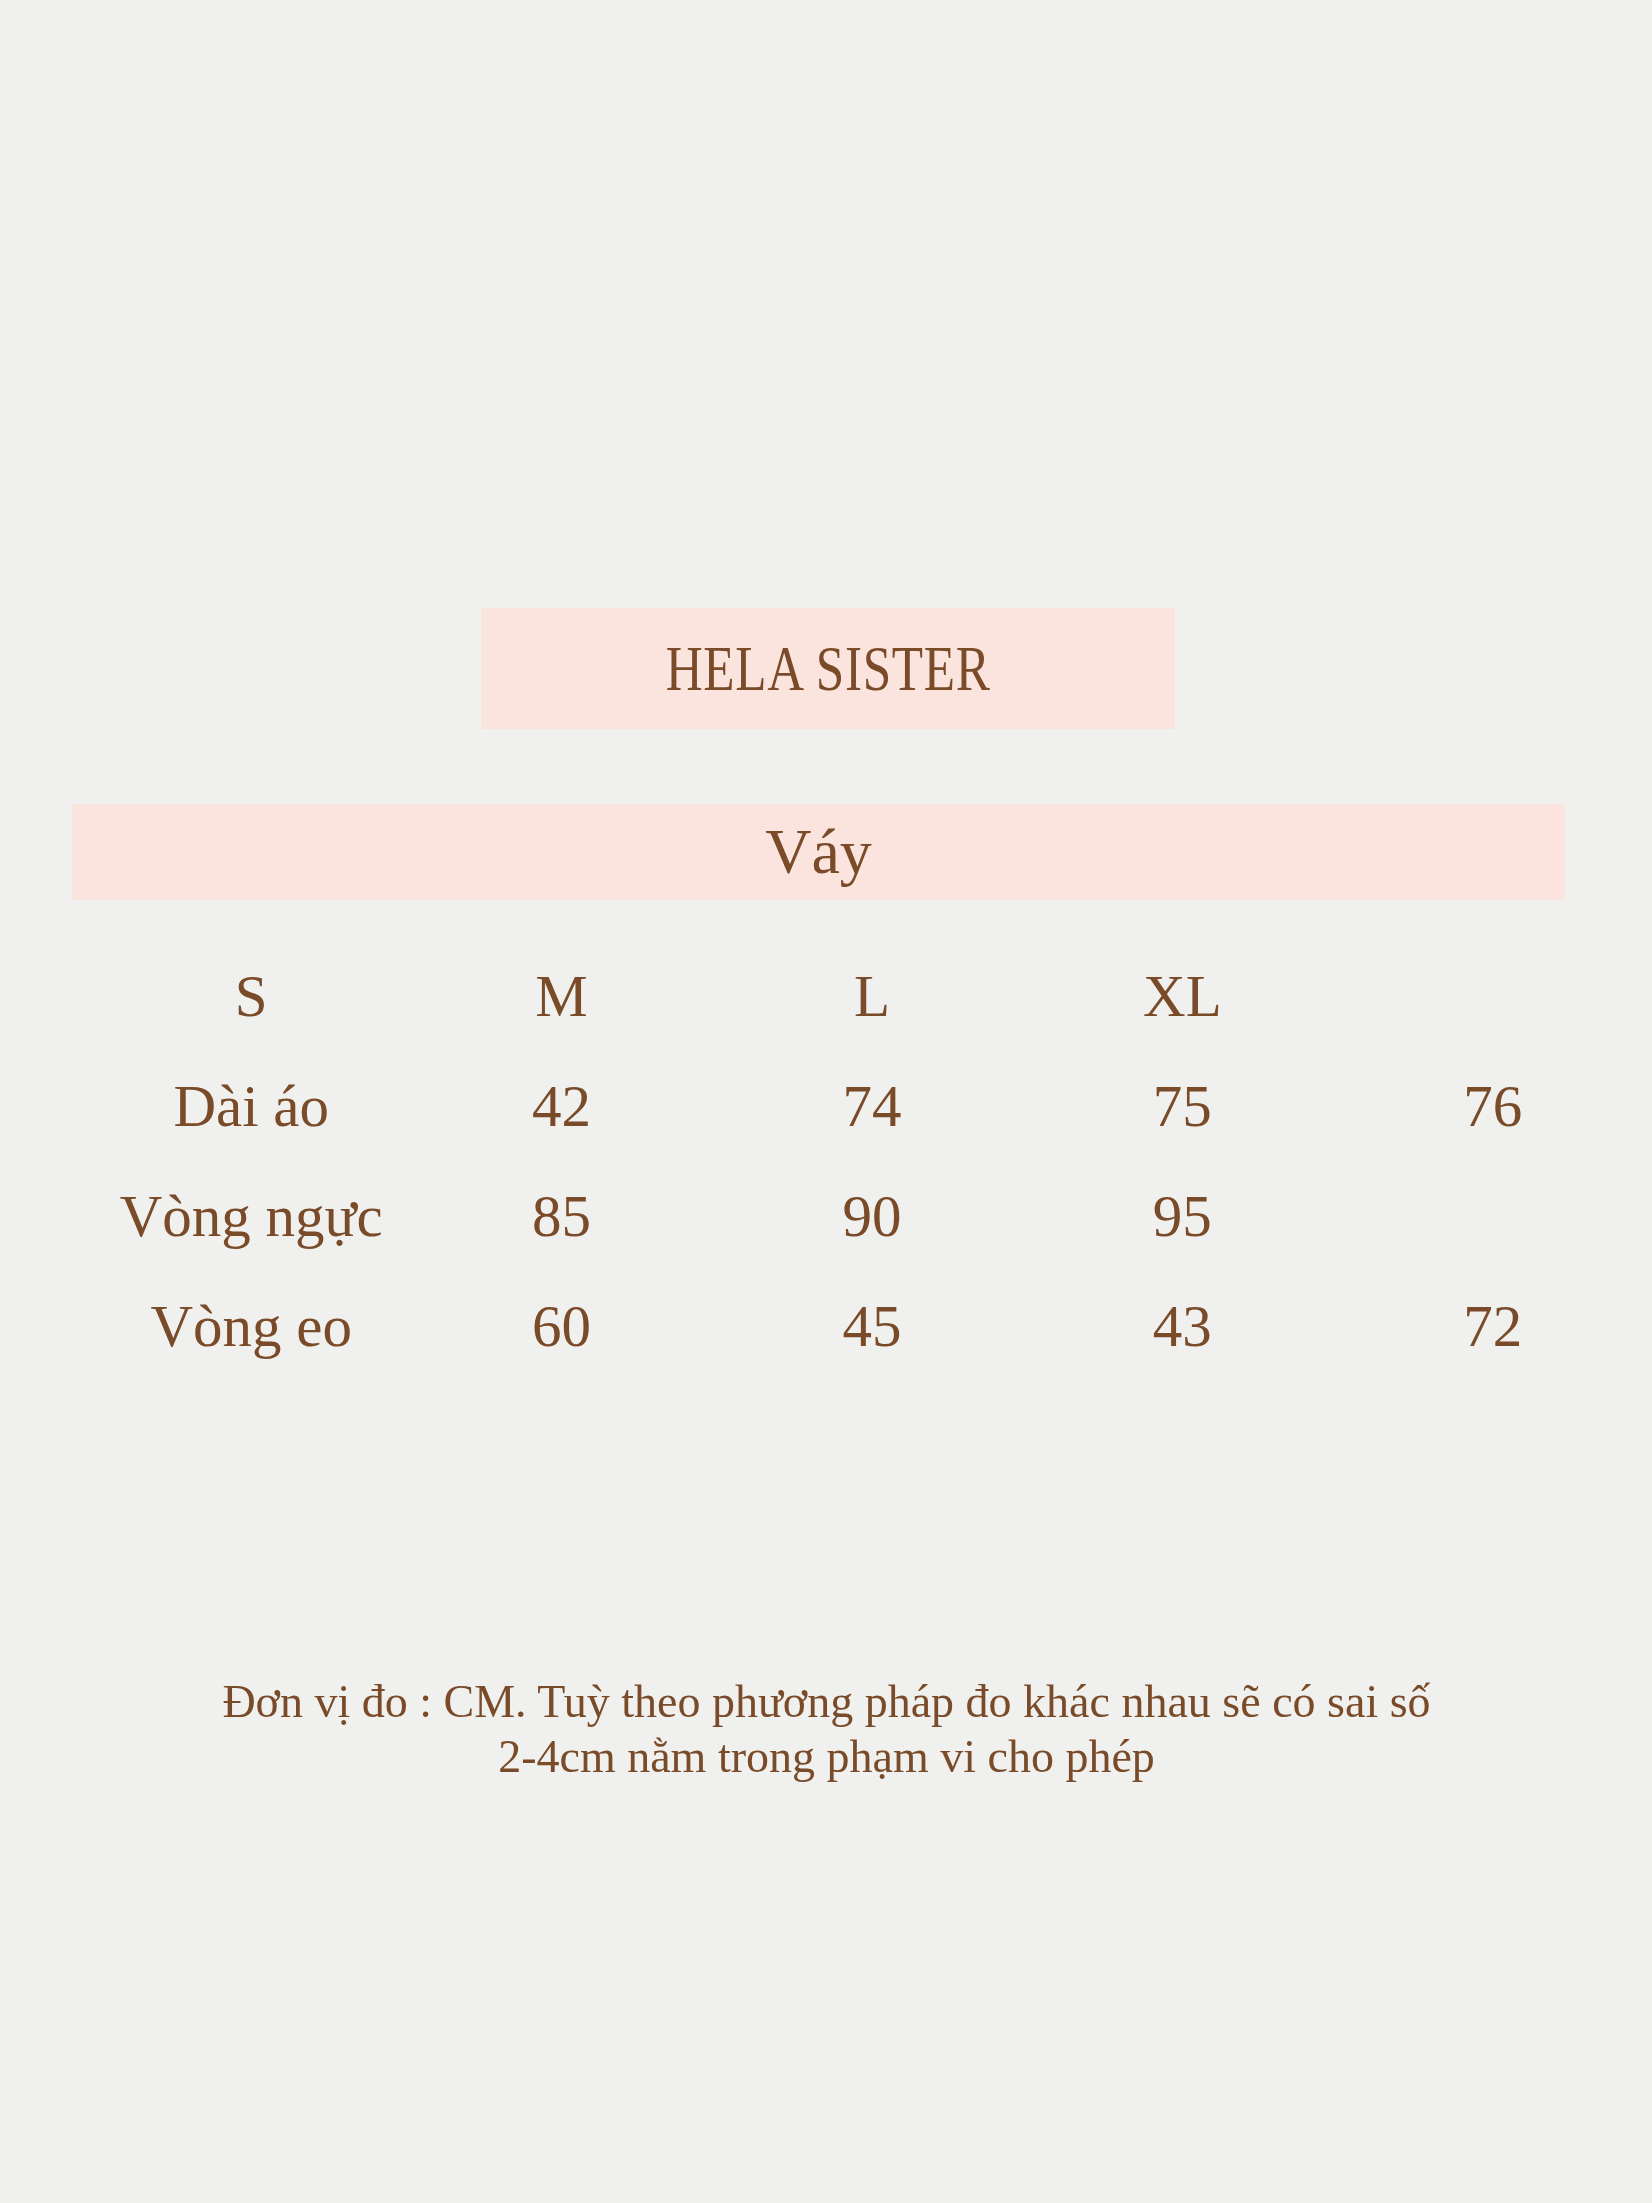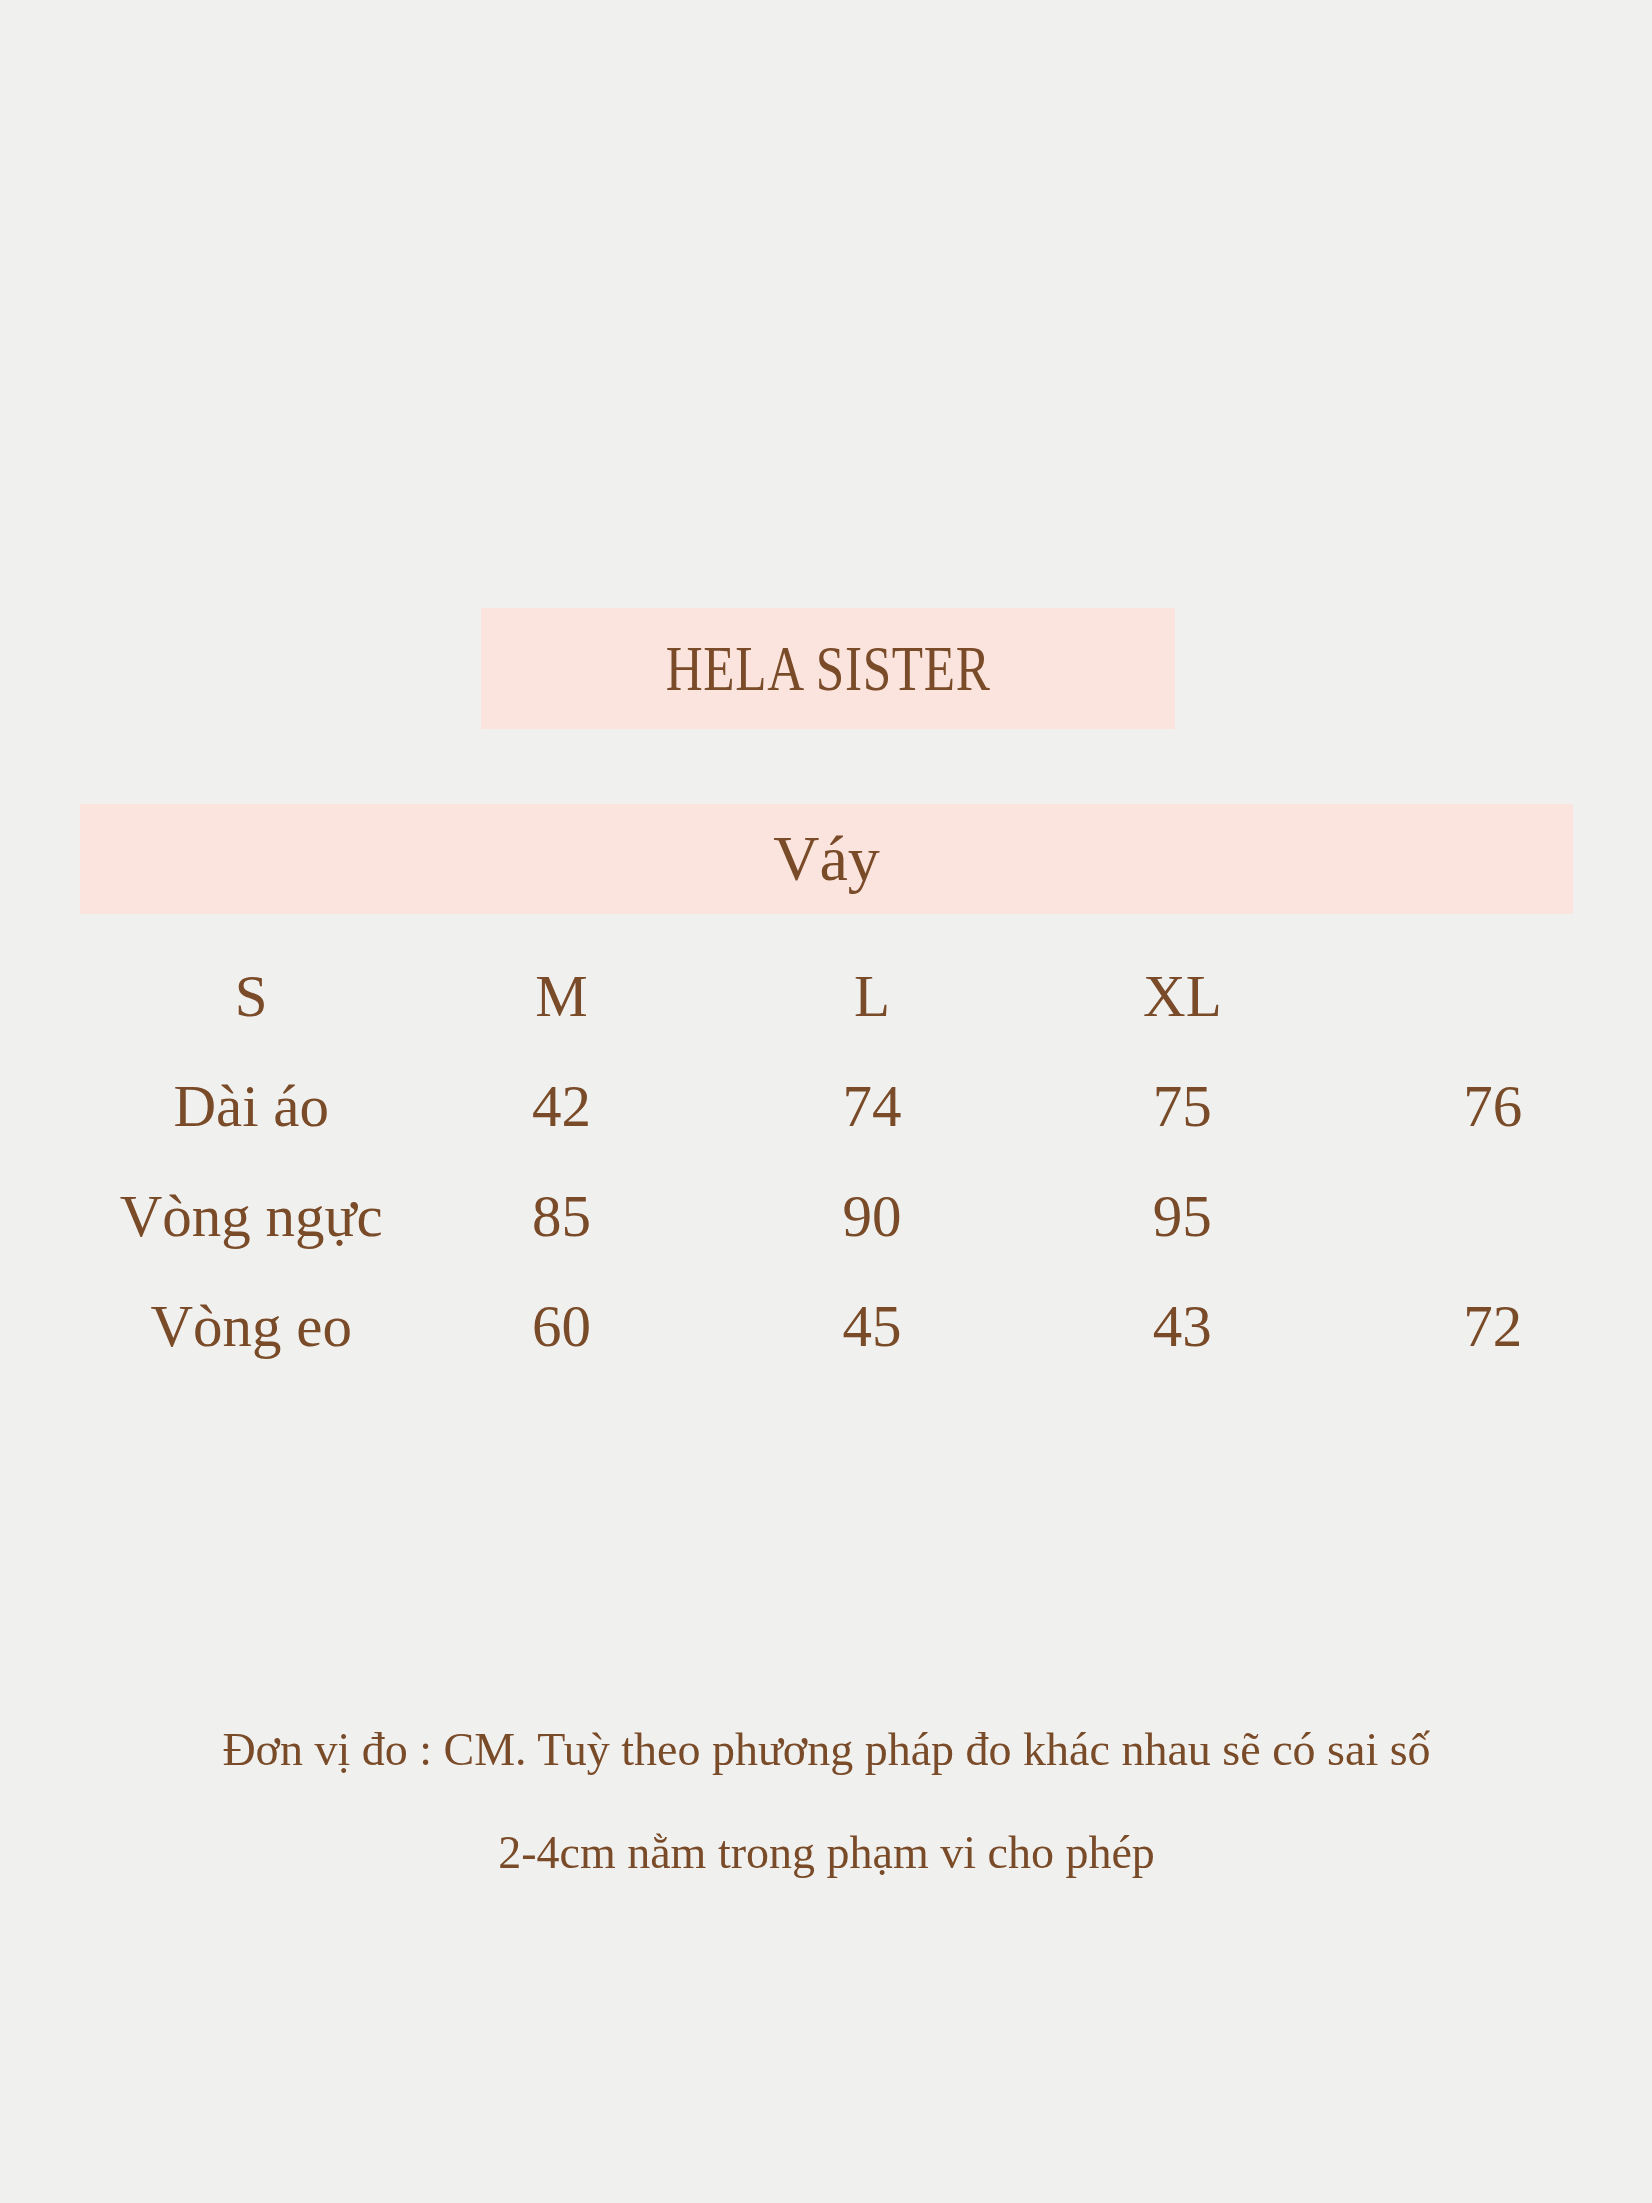--- a/index.html
+++ b/index.html
@@ -34,24 +34,24 @@
     height: 121px;
   }
   .brand-banner .banner-text {
     font-size: 64px;
     letter-spacing: 0.9px;
     transform: scaleX(0.8);
     transform-origin: center;
     white-space: nowrap;
   }
   .category-banner {
-    left: 80px;
+    left: 72px;
     top: 804px;
     width: 1493px;
-    height: 110px;
+    height: 96px;
   }
   .category-banner .banner-text {
     font-size: 64px;
     white-space: nowrap;
   }
   .size-table {
     position: absolute;
     left: 96px;
     top: 941px;
     width: 1552px;
@@ -73,21 +73,20 @@
     left: 0;
     top: 1674px;
     width: 1653px;
     text-align: center;
     font-size: 46px;
     line-height: 55px;
   }
   .footnote-line {
     display: block;
     white-space: nowrap;
-    margin-top: 48px;
   }
 </style>
 </head>
 <body>
 
 <div class="canvas">
 
   <div class="banner brand-banner">
     <span class="banner-text">HELA SISTER</span>
   </div>

